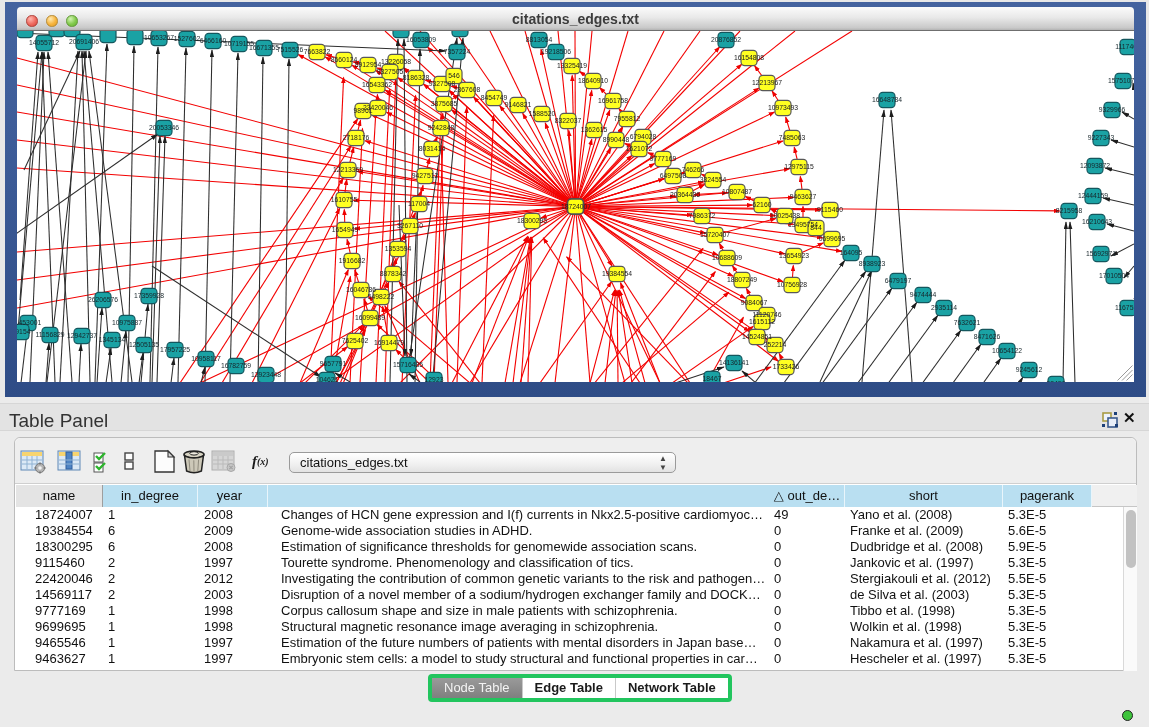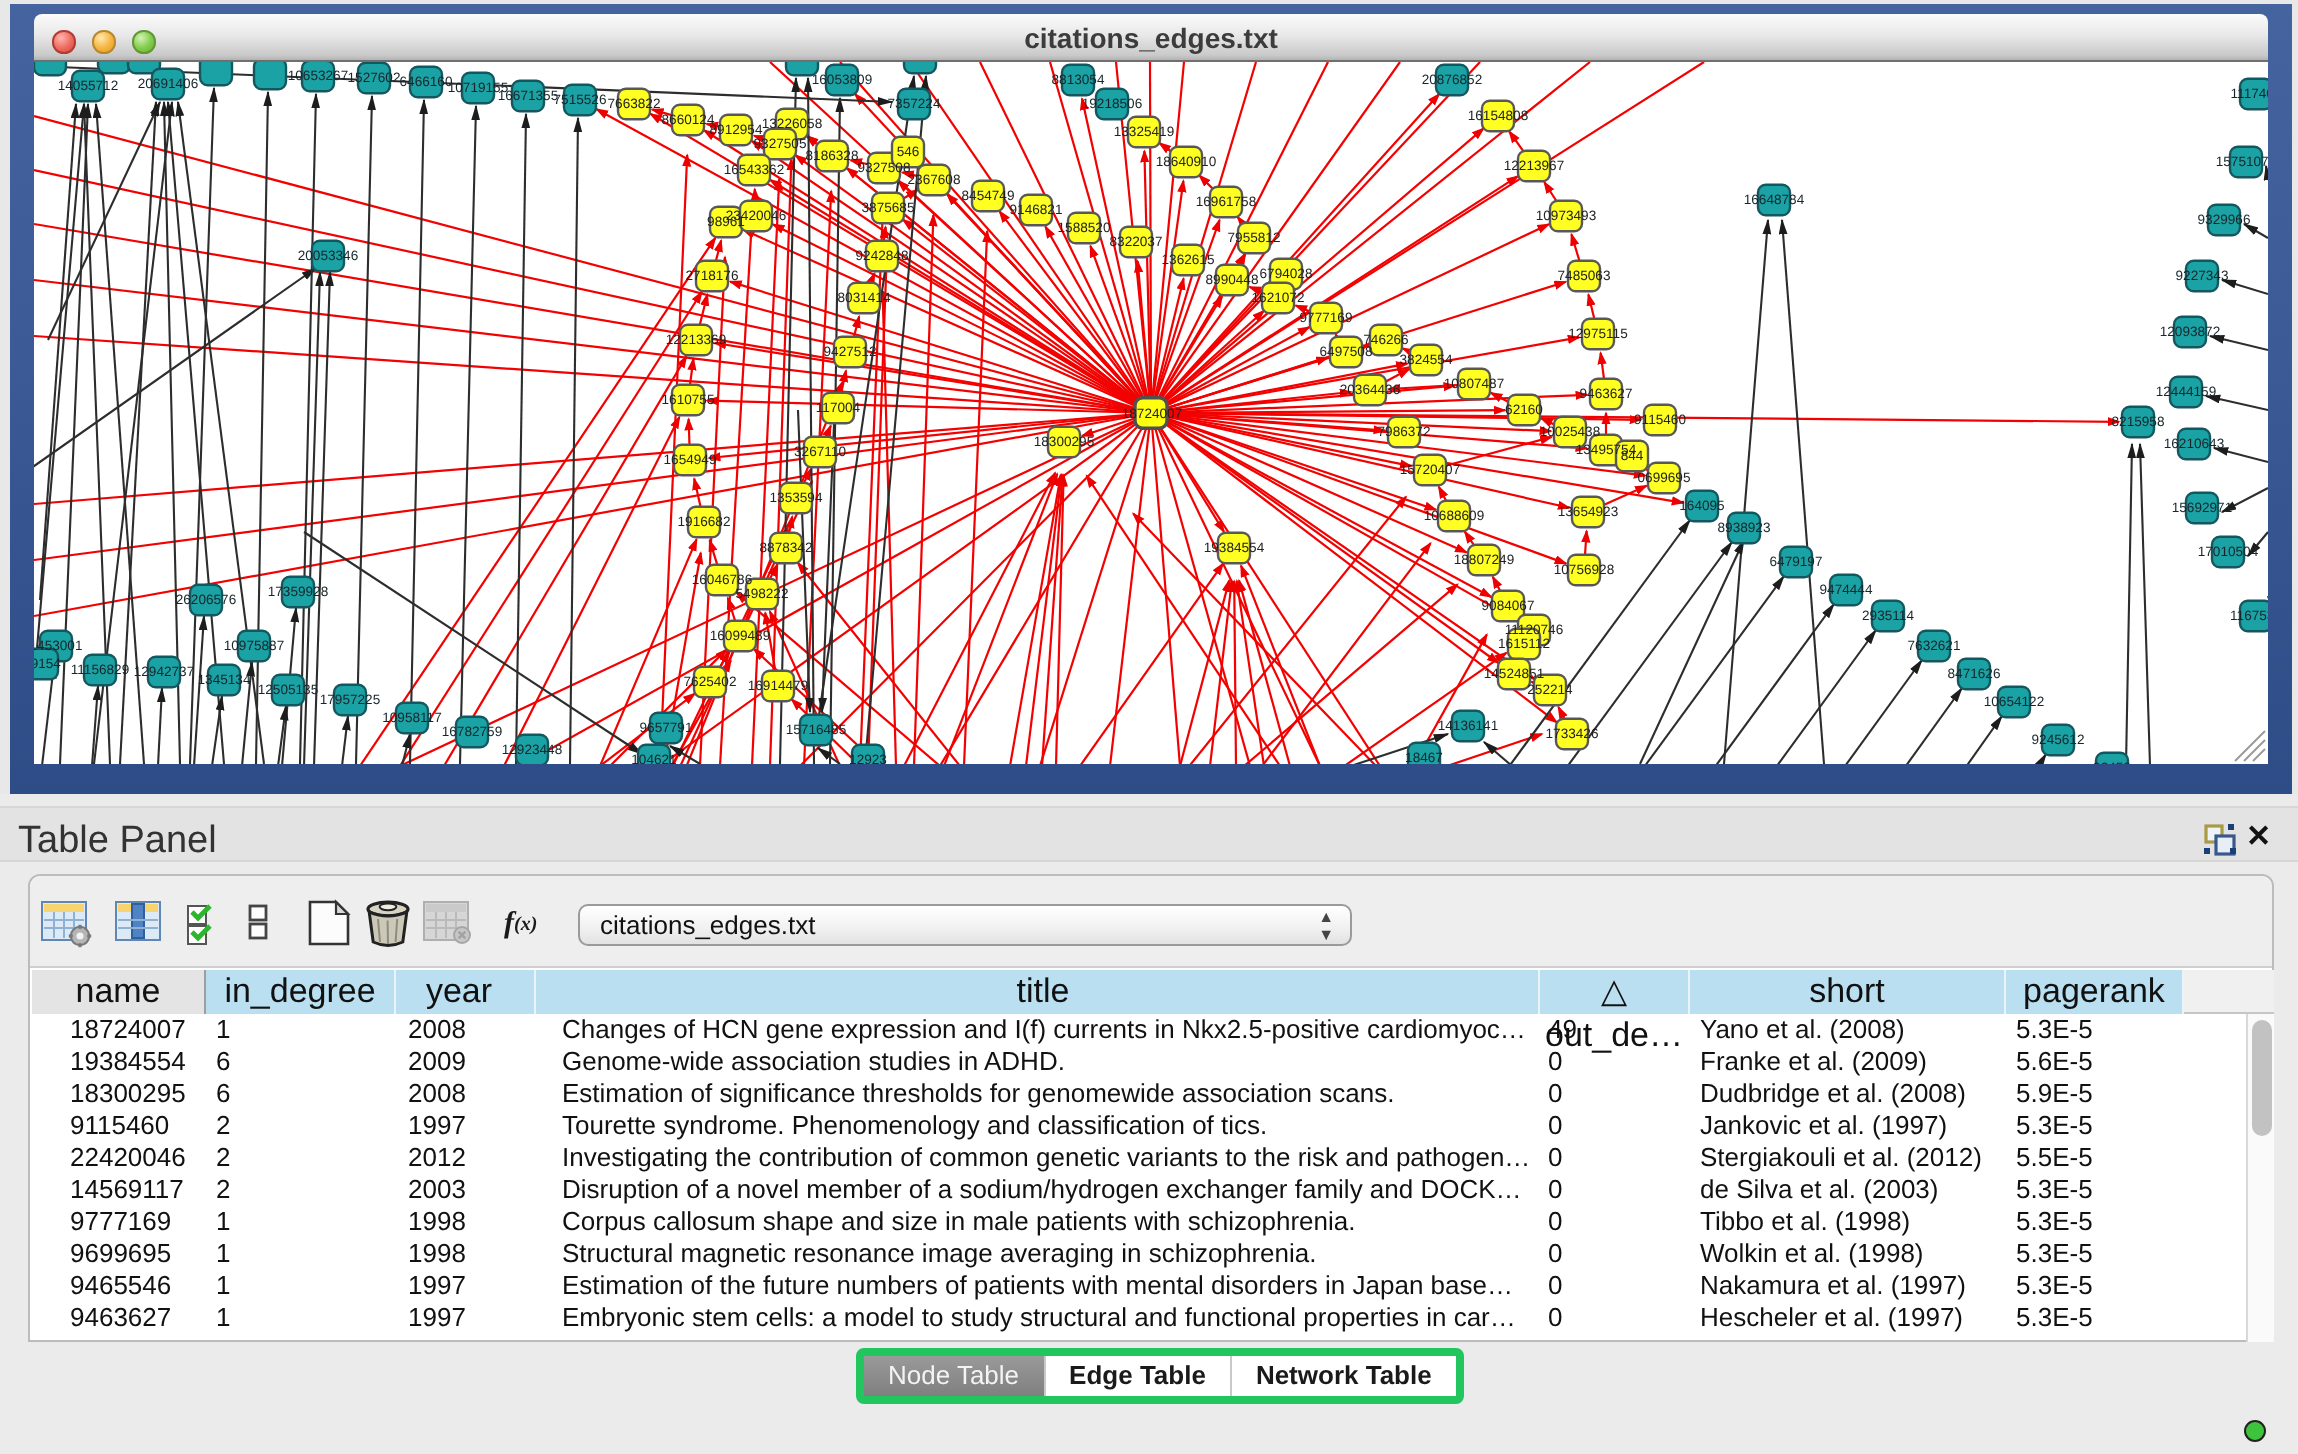--- a/index.html
+++ b/index.html
@@ -20,21 +20,21 @@
 #tp-head .x { position:absolute; left:1123px; top:5px; font-size:15px; font-weight:bold; color:#111; }
 #panel { position:absolute; left:14px; top:40px; width:1123px; height:234px; background:#fff;
   border:1px solid #bcbcbc; border-radius:6px 6px 0 0; }
 #toolbar { position:absolute; left:0; top:0; width:100%; height:46px; background:#eeeeee; border-radius:6px 6px 0 0; border-bottom:1px solid #cfcfcf; }
 #dropdown { position:absolute; left:274px; top:14px; width:387px; height:21px;
   background:linear-gradient(180deg,#ffffff,#f0f0f0 60%,#e2e2e2); border:1px solid #9a9a9a; border-radius:5px;
   font-size:13px; color:#111; line-height:19px; padding-left:10px; }
 #dropdown .arr { position:absolute; right:8px; top:1px; font-size:8px; color:#444; line-height:9px; }
 #thead { position:absolute; left:1px; top:47px; width:1076px; height:22px; background:#b9dff1; }
 #thead { background:#b9dff1; }
-.th { position:absolute; top:0; height:22px; font-size:17px; color:#111; text-align:center; line-height:22px;
+.th { position:absolute; top:0; height:22px; font-size:13px; color:#111; text-align:center; line-height:22px;
   border-right:1px solid #e9f5fb; }
 #tbody { position:absolute; left:1px; top:69px; width:1107px; }
 .tr { position:relative; width:100%; height:16px; font-size:13px; color:#111; white-space:nowrap; }
 .tr div { position:absolute; top:0; height:16px; line-height:15px; overflow:hidden; }
 .c0 { left:19px; width:72px; }
 .c1 { left:92px; width:85px; }
 .c2 { left:188px; width:68px; }
 .c3 { left:265px; width:487px; }
 .c4 { left:758px; width:68px; }
 .c5 { left:834px; width:151px; }
@@ -718,21 +718,20 @@
         <text x="233" y="18" font-family="Liberation Serif, serif" font-style="italic" font-weight="bold" font-size="15" fill="#1a1a1a">f</text>
         <text x="238" y="17" font-family="Liberation Serif, serif" font-style="italic" font-weight="bold" font-size="10" fill="#1a1a1a">(x)</text>
       </svg>
       <div id="dropdown">citations_edges.txt<span class="arr">▲<br>▼</span></div>
     </div>
     <div id="theadfill" style="position:absolute;left:1077px;top:47px;width:45px;height:22px;background:#f0f0f0;border-bottom:1px solid #c6c6c6;"></div>
     <div id="thead">
       <div class="th" style="left:0;width:87px;background:#e4e4e4;border-right:1px solid #9e9e9e;">name</div>
       <div class="th" style="left:87px;width:95px;">in_degree</div>
       <div class="th" style="left:176px;width:76px;">year</div>
-      <div class="th" style="left:258px;width:496px;">title</div>
       <div class="th" style="left:754px;width:75px;">△ out_de…</div>
       <div class="th" style="left:829px;width:158px;">short</div>
       <div class="th" style="left:987px;width:89px;">pagerank</div>
     </div>
     <div id="tbody">
 <div class="tr">
           <div class="c0">18724007</div>
           <div class="c1">1</div>
           <div class="c2">2008</div>
           <div class="c3">Changes of HCN gene expression and I(f) currents in Nkx2.5‑positive cardiomyoc…</div>

